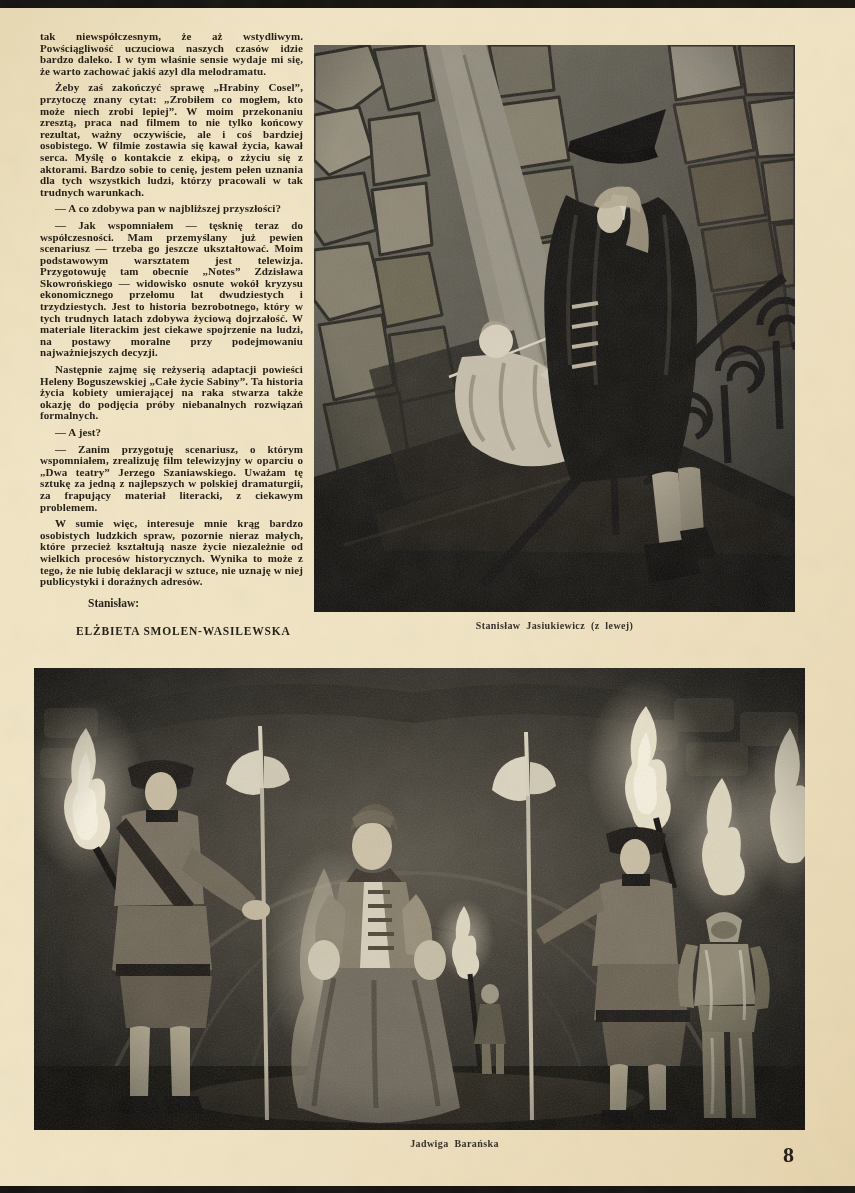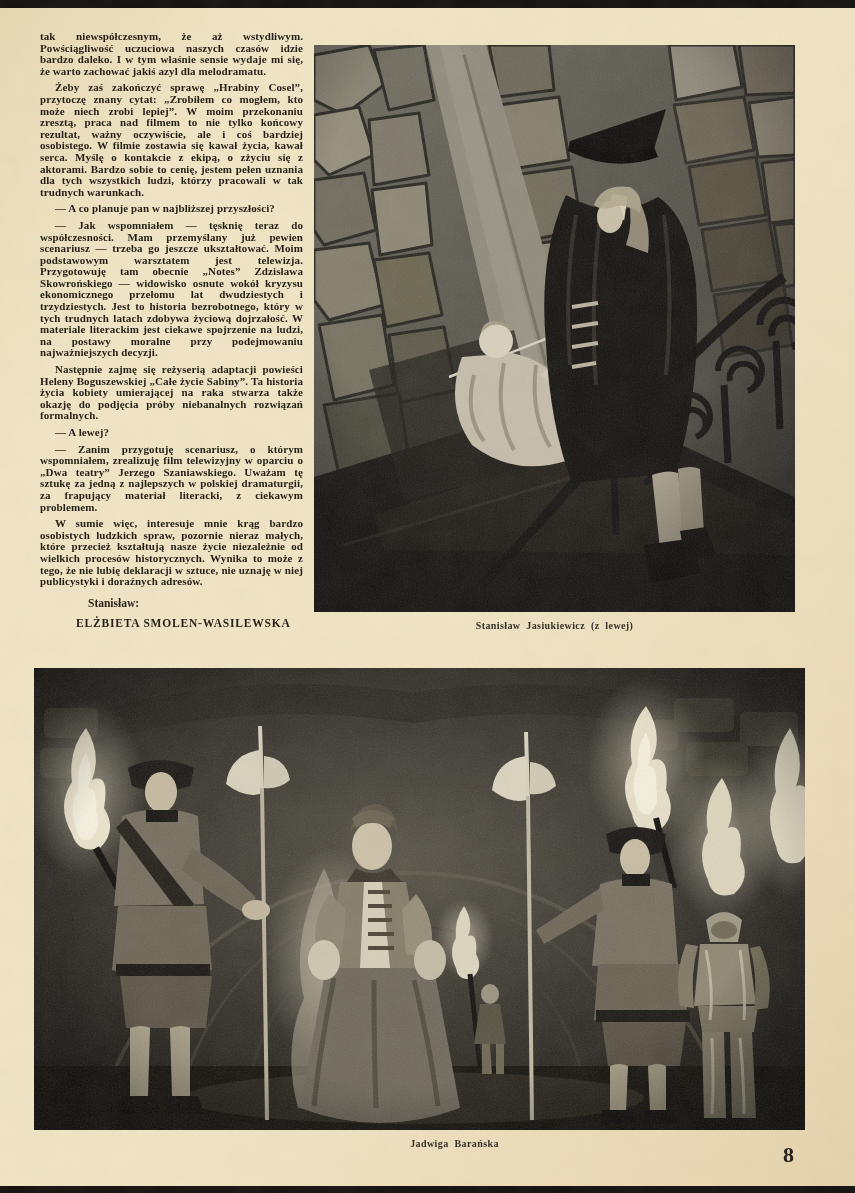--- a/index.html
+++ b/index.html
@@ -19,21 +19,21 @@
   .text-col{
     position:absolute;left:40px;top:31px;width:263px;height:566px;overflow:hidden;
     color:#211b12;font-size:11px;line-height:11.6px;font-weight:bold;
     text-align:justify;letter-spacing:.1px;
   }
   .text-col p{margin:0 0 5px 0;text-indent:15px;}
   .text-col p.noindent{text-indent:0;}
 
   .byline{position:absolute;left:40px;top:597px;width:263px;color:#221c13;}
   .byline-intro{font-size:11.5px;font-weight:bold;padding-left:48px;}
-  .byline-name{font-size:11.5px;font-weight:bold;letter-spacing:.8px;padding-left:36px;margin-top:8px;white-space:nowrap;}
+  .byline-name{font-size:11.5px;font-weight:bold;letter-spacing:.8px;padding-left:36px;margin-top:16px;white-space:nowrap;}
 
   figure{margin:0;padding:12px;position:absolute;}
   .fig-top{left:302px;top:33px;width:481px;}
   .fig-bottom{left:22px;top:656px;width:841px;}
   .photo{display:block;background:#2b2925;}
   .fig-top .photo{width:481px;height:567px;}
   .fig-bottom .photo{width:771px;height:462px;}
   figcaption{
     text-align:center;color:#332d24;font-weight:bold;font-size:10px;
     letter-spacing:.4px;word-spacing:3px;margin-top:8px;
@@ -46,24 +46,24 @@
 </style>
 </head>
 <body>
 
 <div class="paper"></div>
 <div class="edge-strip edge-top"></div>
 
 <div class="text-col">
     <p class="noindent">tak niewspółczesnym, że aż wstydliwym. Powściągliwość uczuciowa naszych czasów idzie bardzo daleko. I w tym właśnie sensie wydaje mi się, że warto zachować jakiś azyl dla melodramatu.</p>
     <p>Żeby zaś zakończyć sprawę „Hrabiny Cosel”, przytoczę znany cytat: „Zrobiłem co mogłem, kto może niech zrobi lepiej”. W moim przekonaniu zresztą, praca nad filmem to nie tylko końcowy rezultat, ważny oczywiście, ale i coś bardziej osobistego. W filmie zostawia się kawał życia, kawał serca. Myślę o kontakcie z ekipą, o zżyciu się z aktorami. Bardzo sobie to cenię, jestem pełen uznania dla tych wszystkich ludzi, którzy pracowali w tak trudnych warunkach.</p>
-    <p>— A co planuje pan w najbliższej przyszłości?</p>
+    <p>— A co zdobywa pan w najbliższej przyszłości?</p>
     <p>— Jak wspomniałem — tęsknię teraz do współczesności. Mam przemyślany już pewien scenariusz — trzeba go jeszcze ukształtować. Moim podstawowym warsztatem jest telewizja. Przygotowuję tam obecnie „Notes” Zdzisława Skowrońskiego — widowisko osnute wokół kryzysu ekonomicznego przełomu lat dwudziestych i trzydziestych. Jest to historia bezrobotnego, który w tych trudnych latach zdobywa życiową dojrzałość. W materiale literackim jest ciekawe spojrzenie na ludzi, na postawy moralne przy podejmowaniu najważniejszych decyzji.</p>
     <p>Następnie zajmę się reżyserią adaptacji powieści Heleny Boguszewskiej „Całe życie Sabiny”. Ta historia życia kobiety umierającej na raka stwarza także okazję do podjęcia próby niebanalnych rozwiązań formalnych.</p>
-    <p>— A lewej?</p>
+    <p>— A jest?</p>
     <p>— Zanim przygotuję scenariusz, o którym wspomniałem, zrealizuję film telewizyjny w oparciu o „Dwa teatry” Jerzego Szaniawskiego. Uważam tę sztukę za jedną z najlepszych w polskiej dramaturgii, za frapujący materiał literacki, z ciekawym problemem.</p>
     <p>W sumie więc, interesuje mnie krąg bardzo osobistych ludzkich spraw, pozornie nieraz małych, które przecież kształtują nasze życie niezależnie od wielkich procesów historycznych. Wynika to może z tego, że nie lubię deklaracji w sztuce, nie uznaję w niej publicystyki i doraźnych adresów.</p>
   </div>
 
 <div class="byline">
   <div class="byline-intro">Stanisław:</div>
   <div class="byline-name">ELŻBIETA SMOLEN-WASILEWSKA</div>
 </div>
 
 <figure class="fig-top">

